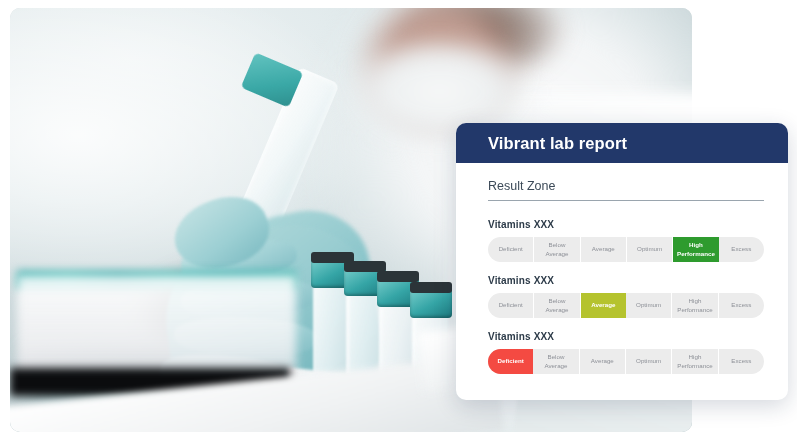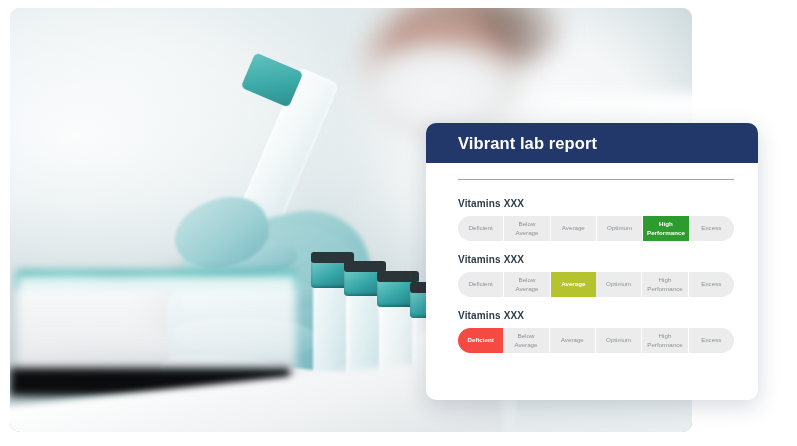--- a/index.html
+++ b/index.html
@@ -272,21 +272,21 @@
     width: 46%;
     height: 14%;
     background: linear-gradient(170deg, #ffffff 0%, #eef1f2 60%, #e1e6e8 100%);
     transform: rotate(-7deg);
     filter: blur(4px);
   }
 
   
   .report-card {
     position: absolute;
-    left: 426px;
+    left: 456px;
     top: 123px;
     width: 332px;
     height: 277px;
     border-radius: 10px;
     background: #ffffff;
     box-shadow: 0 6px 22px rgba(20,40,70,0.18);
     overflow: hidden;
   }
   .card-header {
     height: 40px;
@@ -395,20 +395,21 @@
   <div class="fg-black-base"></div>
   <div class="fg-bench"></div>
   <div class="fg-bench2"></div>
 </div>
 
 <div class="report-card">
   <div class="card-header">
     <span class="card-title">Vibrant lab report</span>
   </div>
   <div class="card-body">
+    <div class="section-title">Result Zone</div>
     <div class="section-rule"></div>
     <div id="zones">
         <div class="zone-block">
           <div class="zone-label">Vitamins XXX</div>
           <div class="zone-bar">
             <div class="seg">Deficient</div>
             <div class="seg">Below<br>Average</div>
             <div class="seg">Average</div>
             <div class="seg">Optimum</div>
             <div class="seg active" style="background: rgb(46, 155, 46);">High<br>Performance</div>

